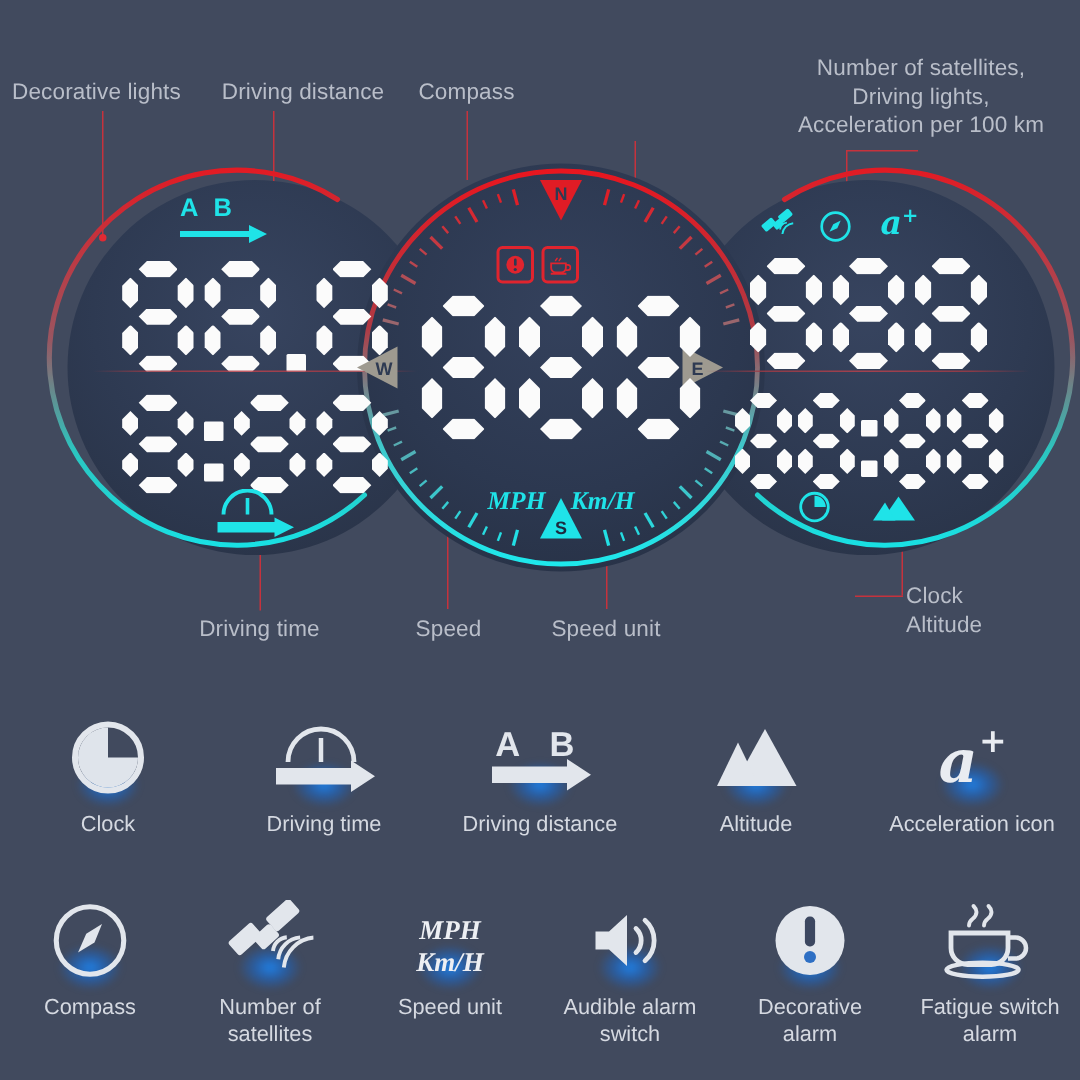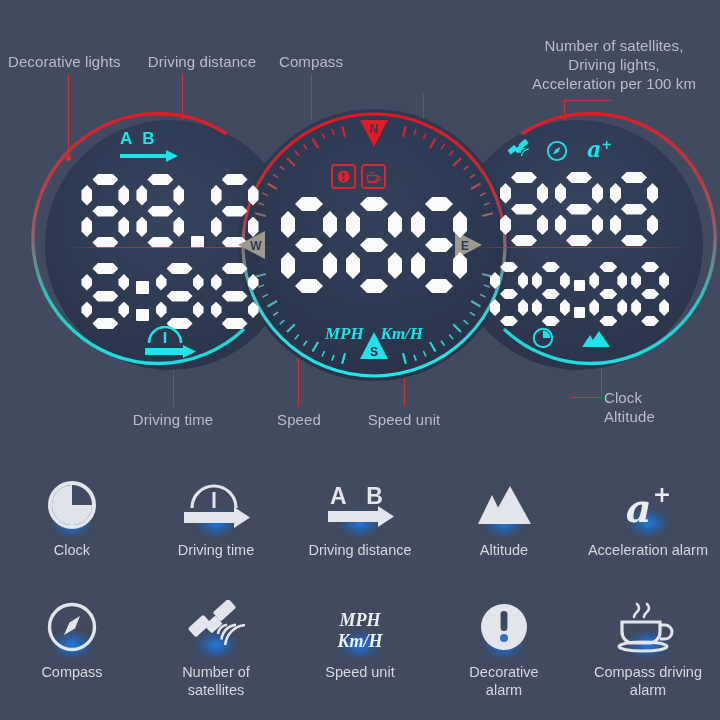--- a/index.html
+++ b/index.html
@@ -529,21 +529,21 @@
         <div class="lcap">Altitude</div>
       </div>
 
       <div class="lcell">
         <div class="licon">
           <div class="glow"></div>
           <div class="aplus" style="position:relative;padding-bottom:4px;">
             <span>a</span><sup>+</sup>
           </div>
         </div>
-        <div class="lcap">Acceleration alarm</div>
+        <div class="lcap">Acceleration icon</div>
       </div>
     </div>
   </div>
 
   <div class="legend" style="top:592px;">
     <div class="lrow">
 
       <div class="lcell">
         <div class="licon">
           <div class="glow"></div>
@@ -577,20 +577,32 @@
         <div class="licon">
           <div class="glow"></div>
           <div class="mphbox" style="position:relative;padding-bottom:2px;">
             <div>MPH</div>
             <div>Km/H</div>
           </div>
         </div>
         <div class="lcap">Speed unit</div>
       </div>
 
+      <div class="lcell">
+        <div class="licon">
+          <div class="glow"></div>
+          <svg width="58" height="54" viewBox="0 0 58 54" style="position:relative;">
+            <path d="M6 21 H15 L27 10 V44 L15 33 H6 Z" fill="#E2E6EC"></path>
+            <path d="M33 19 a11 11 0 0 1 0 16" fill="none" stroke="#E2E6EC" stroke-width="3.2" stroke-linecap="round"></path>
+            <path d="M39 13.5 a18 18 0 0 1 0 27" fill="none" stroke="#E2E6EC" stroke-width="3.2" stroke-linecap="round"></path>
+          </svg>
+        </div>
+        <div class="lcap">Audible alarm
+switch</div>
+      </div>
 
       <div class="lcell">
         <div class="licon">
           <div class="glow"></div>
           <svg width="54" height="54" viewBox="0 0 54 54" style="position:relative;">
             <circle cx="27" cy="27" r="23" fill="#E2E6EC"></circle>
             <rect x="23.6" y="11" width="6.8" height="20" rx="3.2" fill="#3C4760"></rect>
             <circle cx="27" cy="38" r="4" fill="#2E6FC4"></circle>
           </svg>
         </div>
@@ -602,19 +614,19 @@
         <div class="licon">
           <div class="glow"></div>
           <svg width="68" height="54" viewBox="0 0 68 54" style="position:relative;">
             <path d="M8 22 H46 V32 A11 11 0 0 1 35 43 H19 A11 11 0 0 1 8 32 Z" fill="none" stroke="#E2E6EC" stroke-width="3.2"></path>
             <path d="M46 25 h5 a7 7 0 0 1 0 14 h-5" fill="none" stroke="#E2E6EC" stroke-width="3"></path>
             <ellipse cx="29" cy="46.5" rx="24" ry="4.6" fill="none" stroke="#E2E6EC" stroke-width="3"></ellipse>
             <path d="M20 17 c0-5 5-4 5-9 c0-2-1-3-2-4" fill="none" stroke="#E2E6EC" stroke-width="2.6" stroke-linecap="round"></path>
             <path d="M30 17 c0-5 5-4 5-9 c0-2-1-3-2-4" fill="none" stroke="#E2E6EC" stroke-width="2.6" stroke-linecap="round"></path>
           </svg>
         </div>
-        <div class="lcap">Compass driving
+        <div class="lcap">Fatigue switch
 alarm</div>
       </div>
     </div>
   </div>
 
 </div>
 
 </body></html>

